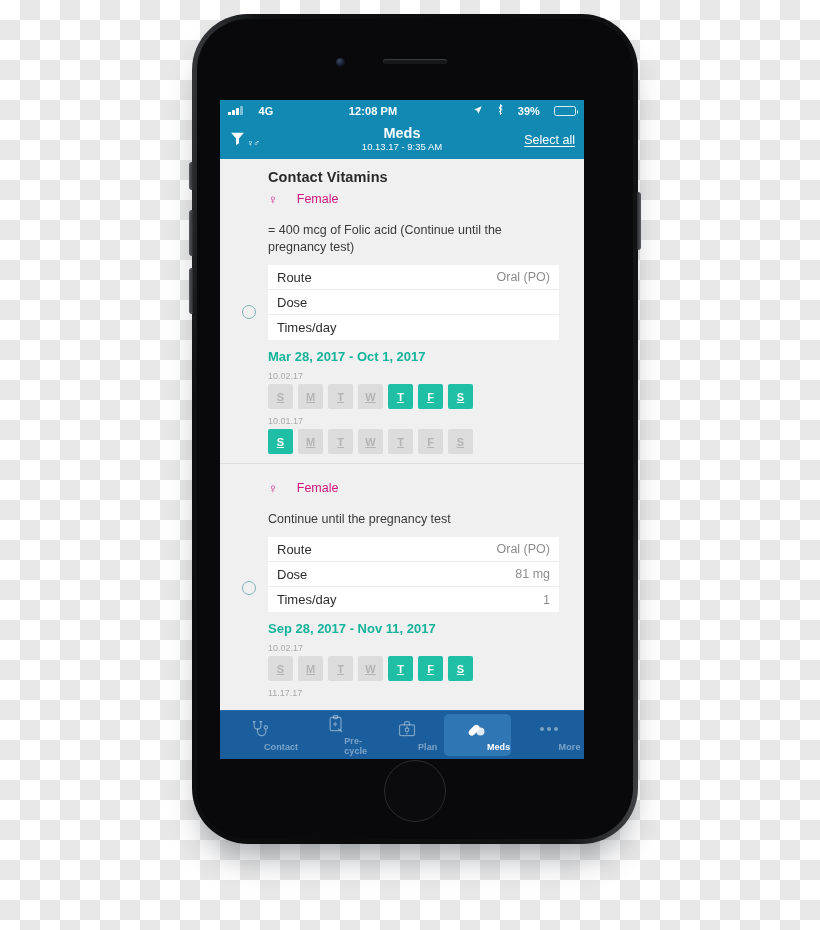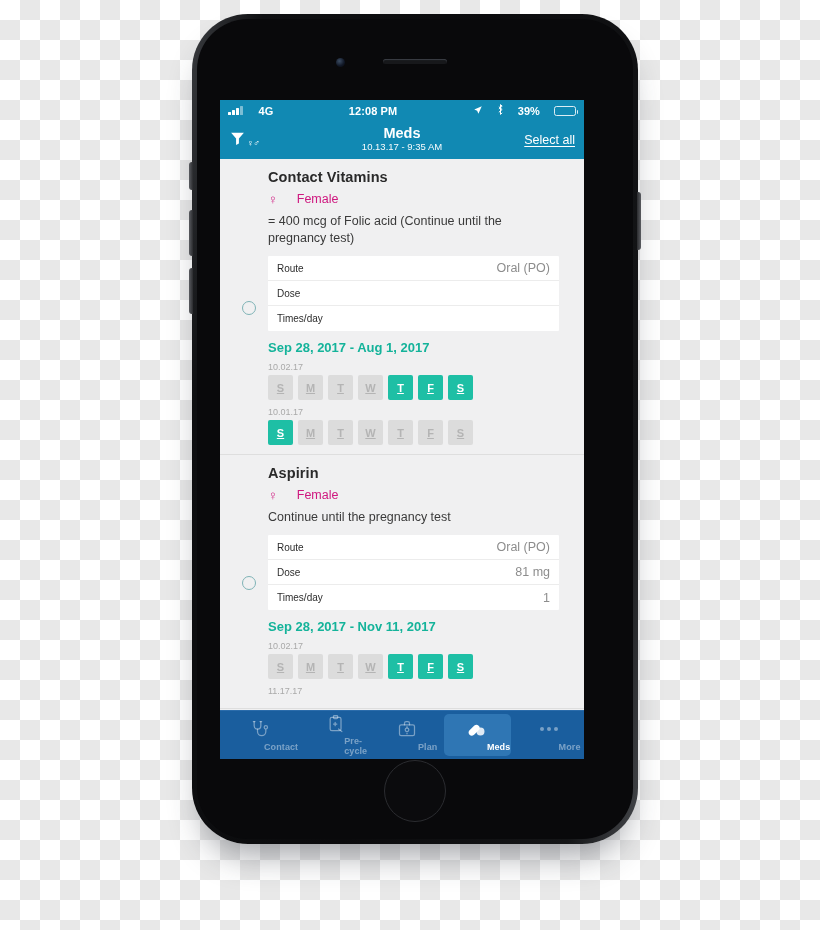--- a/index.html
+++ b/index.html
@@ -150,36 +150,36 @@
 
   .med-card { padding: 10px 0 9px 0; border-bottom: 1px solid #dedede; position: relative; }
   .card-body { padding-left: 48px; padding-right: 25px; }
 
   .med-title { font-size: 14.5px; font-weight: bold; color: #2a2a2a; letter-spacing:.1px; }
 
   .gender-line { display:flex; align-items:center; gap:7px; margin-top: 7px; }
   .gender-symbol { font-size: 13px; font-weight: bold; line-height:1; }
   .gender-label  { font-size: 12.5px; padding-left: 12px; }
 
-  .med-note { margin-top: 7px; font-size: 12.5px; line-height: 1.36; color: #3a3a3a; }
+  .med-note { margin-top: 16px; font-size: 12.5px; line-height: 1.36; color: #3a3a3a; }
 
   .radio-outer {
     position: absolute; left: 22px; top: 50%; transform: translateY(-6px);
     width: 14px; height: 14px; border-radius: 50%;
     border: 1.4px solid #7fb3b6; background: transparent; cursor:pointer;
   }
 
   .detail-table { margin-top: 9px; border-radius: 1px; overflow:hidden; }
   .detail-row {
     display:flex; align-items:center; justify-content:space-between;
     background:#ffffff; height: 25px; padding: 0 9px;
     border-bottom: 1px solid #ececec;
   }
   .detail-row:last-child { border-bottom: none; }
-  .detail-key { font-size: 10px; color: #2d2d2d; }
+  .detail-key { font-size: 13px; color: #2d2d2d; }
   .detail-val { font-size: 12.5px; color: #8d8d8d; }
 
   .date-range { margin-top: 9px; font-size: 13px; font-weight: bold; color: #14b39a; }
 
   .week-block { margin-top: 7px; }
   .week-date { font-size: 9px; color: #a9a9a9; margin-bottom: 3px; }
   .week-pills { display:flex; gap: 5px; }
   .day-pill {
     width: 25px; height: 25px; border-radius: 2px;
     display:flex; align-items:center; justify-content:center;
@@ -290,21 +290,21 @@
                 </div>
                 <div class="detail-row">
                   <span class="detail-key">Dose</span>
                   <span class="detail-val"></span>
                 </div>
                 <div class="detail-row">
                   <span class="detail-key">Times/day</span>
                   <span class="detail-val"></span>
                 </div>
               </div>
-              <div class="date-range" style="color: rgb(20, 179, 154);">Sep 28, 2017 - Aug 1, 2017</div>
+              <div class="date-range" style="color: rgb(20, 179, 154);">Mar 28, 2017 - Oct 1, 2017</div>
               <div class="week-block">
                 <div class="week-date">10.02.17</div>
                 <div class="week-pills">
                   <div class="day-pill">S</div>
                   <div class="day-pill">M</div>
                   <div class="day-pill">T</div>
                   <div class="day-pill">W</div>
                   <div class="day-pill on">T</div>
                   <div class="day-pill on">F</div>
                   <div class="day-pill on">S</div>
@@ -320,21 +320,20 @@
                   <div class="day-pill">T</div>
                   <div class="day-pill">F</div>
                   <div class="day-pill">S</div>
                 </div>
               </div>
             </div>
           </div>
           <div class="med-card">
             <div class="radio-outer"></div>
             <div class="card-body">
-              <div class="med-title">Aspirin</div>
               <div class="gender-line">
                 <span class="gender-symbol" style="color: rgb(207, 23, 127);">♀</span>
                 <span class="gender-label" style="color: rgb(207, 23, 127);">Female</span>
               </div>
               <div class="med-note">Continue until the pregnancy test</div>
               <div class="detail-table">
                 <div class="detail-row">
                   <span class="detail-key">Route</span>
                   <span class="detail-val">Oral (PO)</span>
                 </div>

